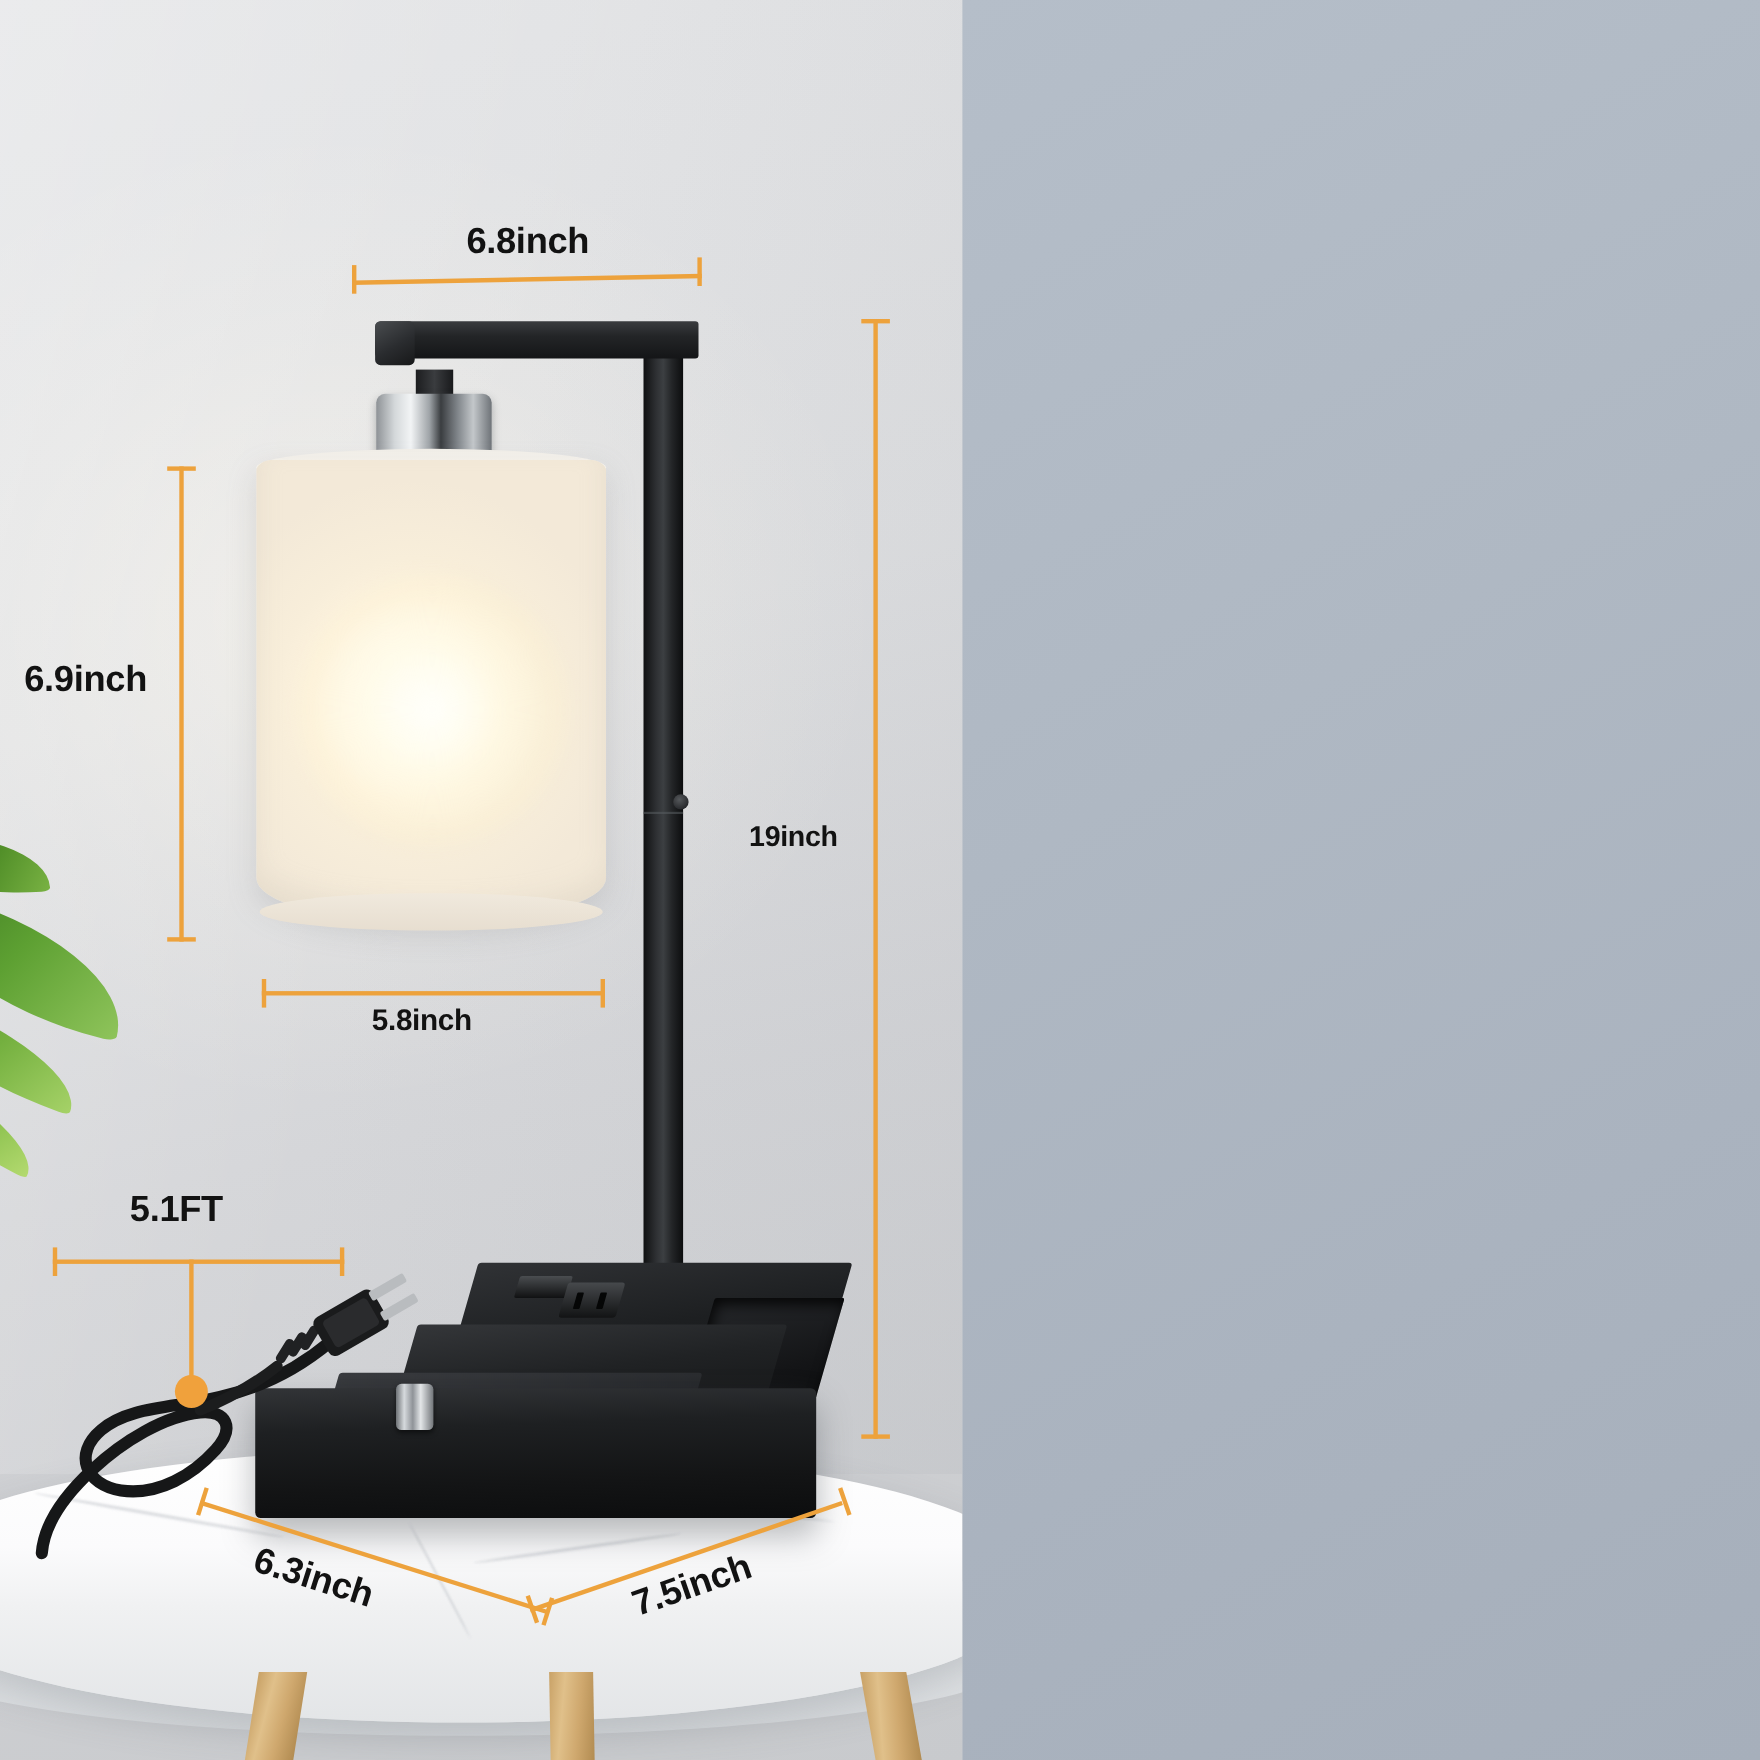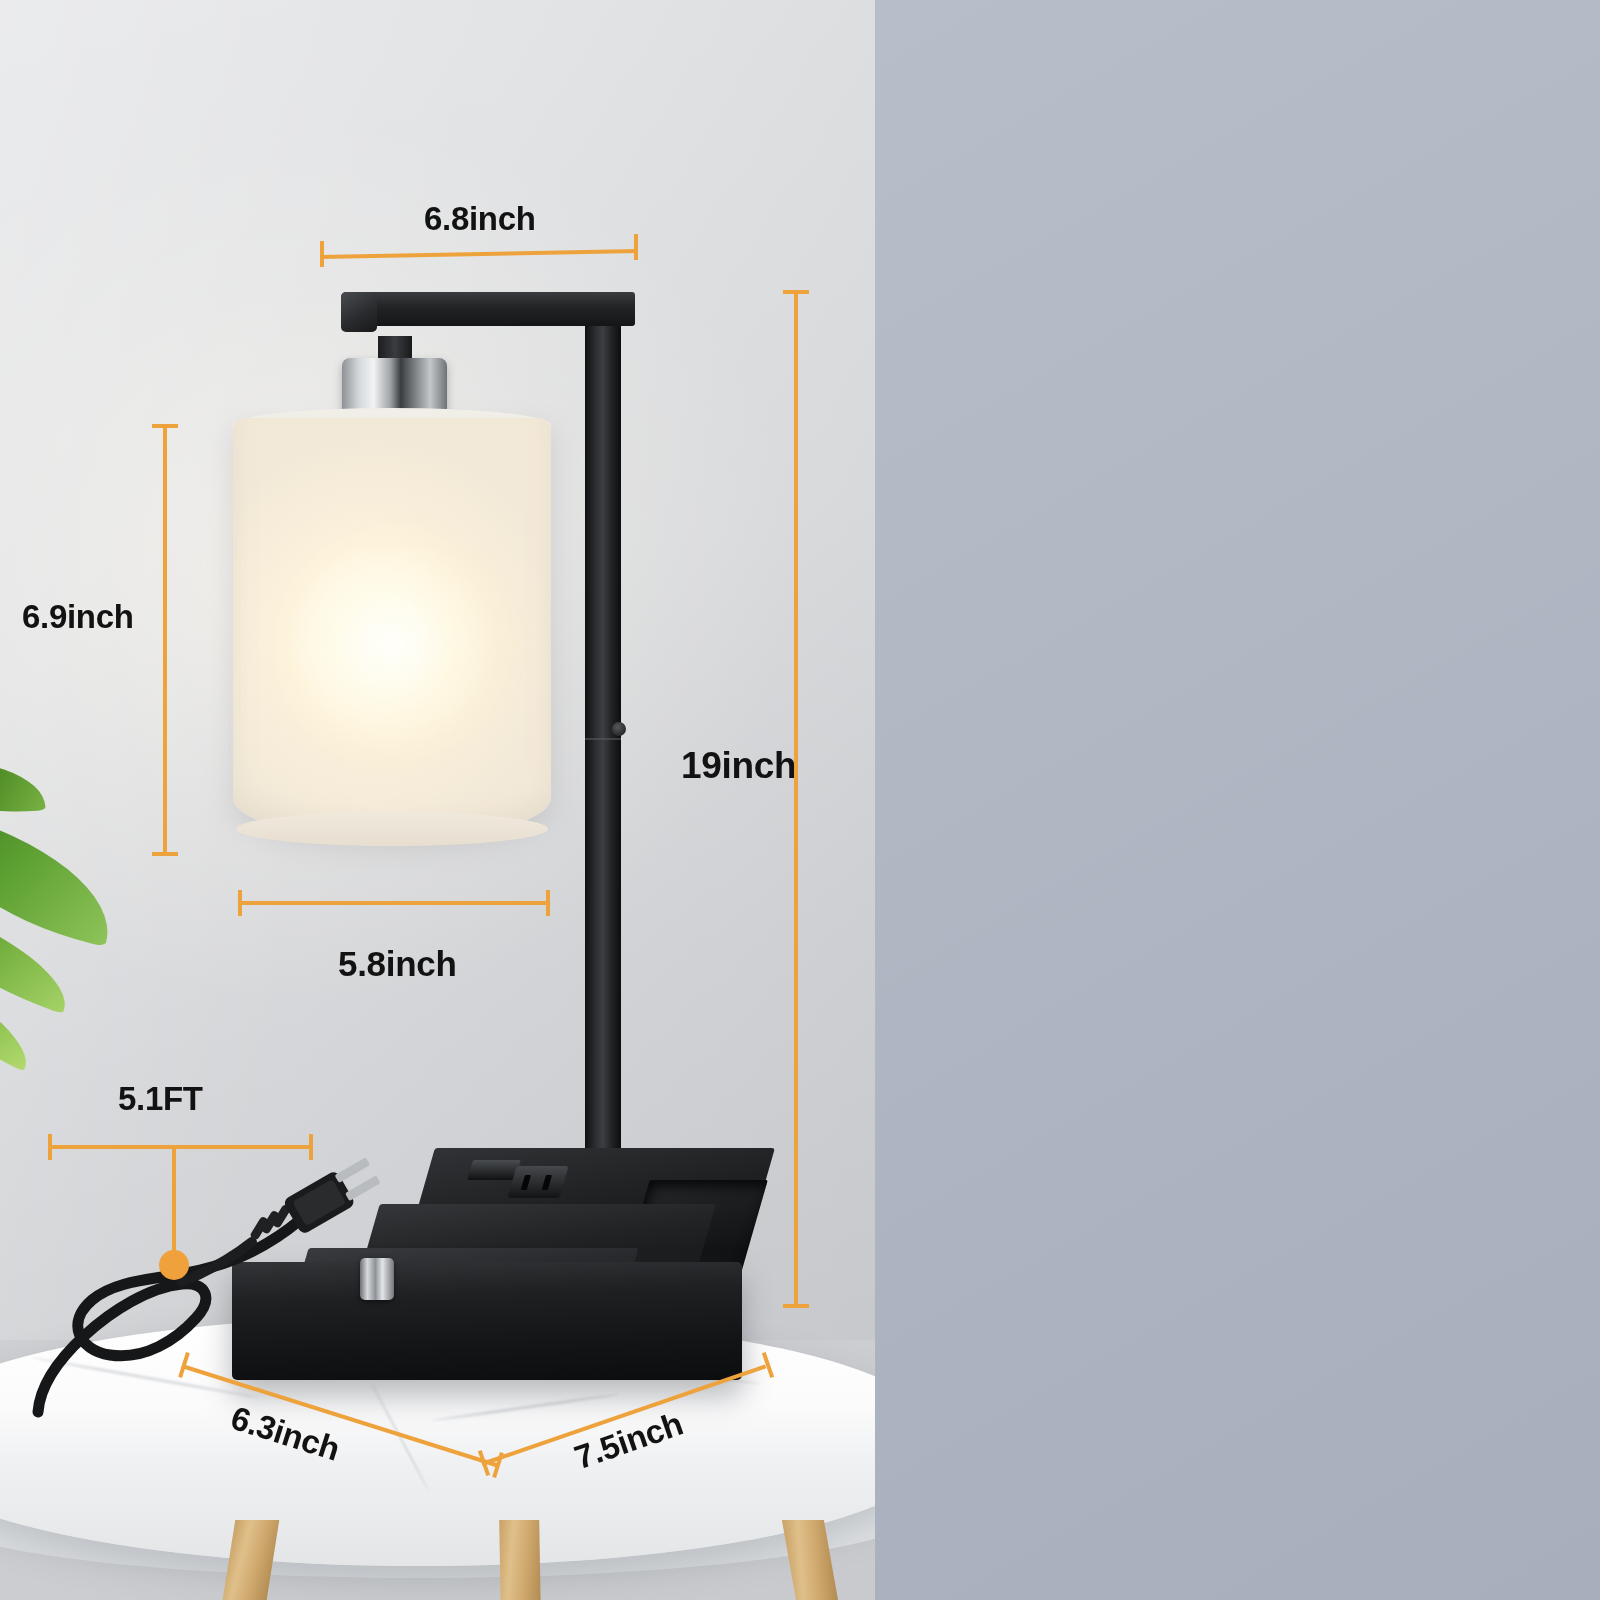--- a/index.html
+++ b/index.html
@@ -286,23 +286,23 @@
     <div class="cap v" style="left:634px; top:234px;"></div>
 
     <div class="dim-label" style="left:22px; top:598px; font-size:33px;">6.9inch</div>
     <div class="dimline v" style="left:163px; top:424px; height:432px;"></div>
     <div class="cap h" style="left:152px; top:424px;"></div>
     <div class="cap h" style="left:152px; top:852px;"></div>
 
     <div class="dimline h" style="left:238px; top:901px; width:312px;"></div>
     <div class="cap v" style="left:238px; top:890px;"></div>
     <div class="cap v" style="left:546px; top:890px;"></div>
-    <div class="dim-label" style="left:338px; top:912px; font-size:35px;margin-top:32px;">5.8inch</div>
-
-    <div class="dim-label" style="left:681px; top:745px; font-size:37px;">19inch</div>
+    <div class="dim-label" style="left:338px; top:912px; font-size:27px;">5.8inch</div>
+
+    <div class="dim-label" style="left:681px; top:745px; font-size:26px;">19inch</div>
     <div class="dimline v" style="left:794px; top:290px; height:1018px;"></div>
     <div class="cap h" style="left:783px; top:290px;"></div>
     <div class="cap h" style="left:783px; top:1304px;"></div>
 
     <div class="dim-label" style="left:118px; top:1080px; font-size:33px;">5.1FT</div>
     <div class="dimline h" style="left:48px; top:1145px; width:265px;"></div>
     <div class="cap v" style="left:48px; top:1134px;"></div>
     <div class="cap v" style="left:309px; top:1134px;"></div>
     <div class="dimline v" style="left:172px; top:1145px; height:115px;"></div>
     <div class="dot" style="left:159px; top:1250px;"></div>

